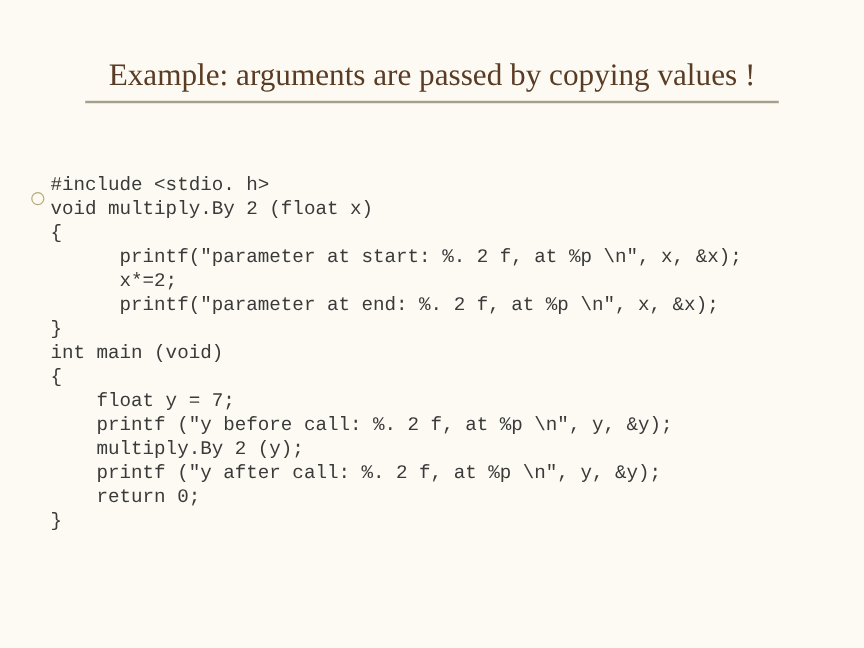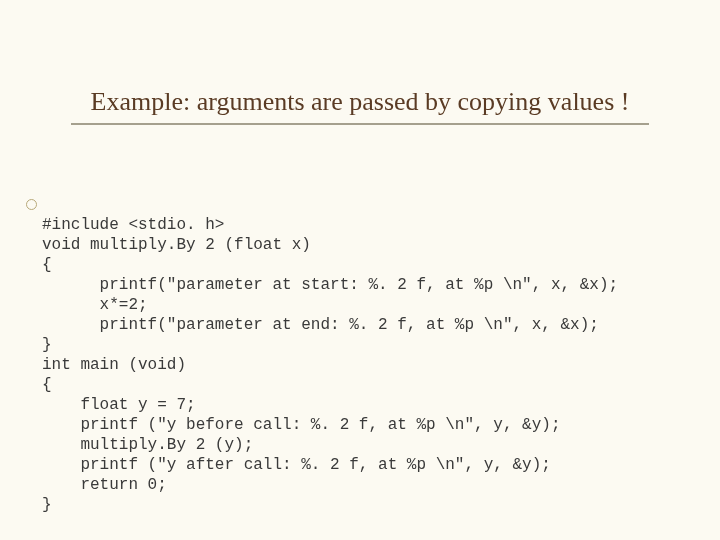--- a/index.html
+++ b/index.html
@@ -14,36 +14,35 @@
   .slide {
     position: relative;
     width: 720px;
     height: 540px;
     box-sizing: border-box;
   }
   .title-wrap {
     padding-top: 48px;
     padding-left: 0;
     text-align: center;
-    margin-top: 39px;
   }
   .title {
     display: inline-block;
     font-family: Georgia, 'Times New Roman', serif;
     font-size: 26px;
     font-weight: 400;
     color: #5a3b24;
     border-bottom: 2px solid #a5a08e;
     padding-bottom: 6px;
     padding-left: 20px;
     padding-right: 20px;
   }
   .code-block {
     position: absolute;
-    top: 176px;
+    top: 144px;
     left: 42px;
     right: 30px;
     font-family: 'Courier New', Courier, monospace;
     font-size: 16px;
     line-height: 1.25;
     color: #3a3a3a;
     white-space: pre;
   }
   .bullet {
     position: absolute;

